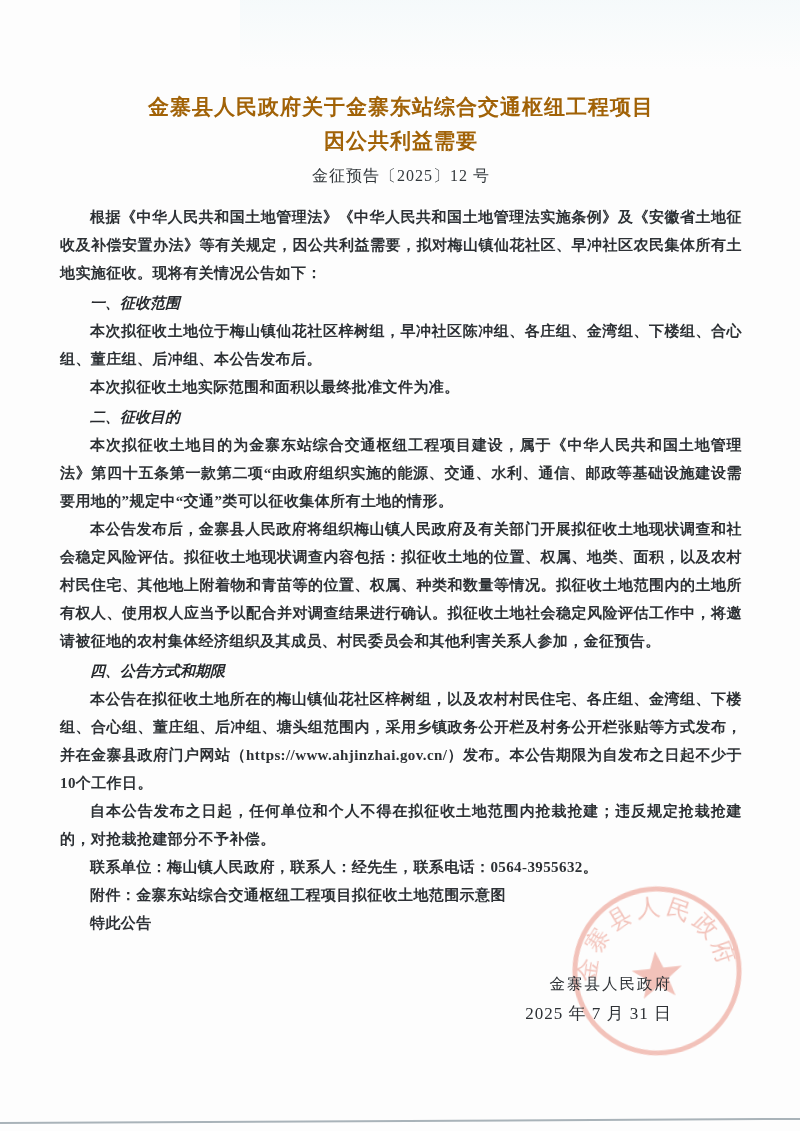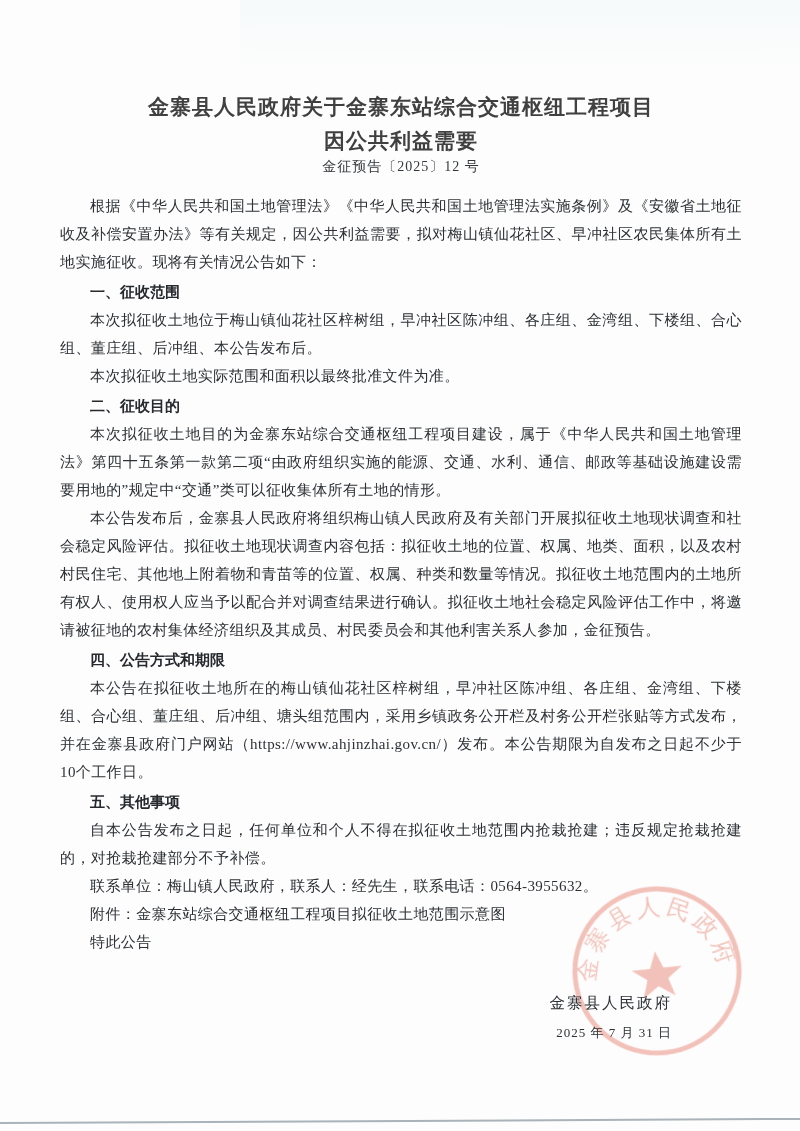--- a/index.html
+++ b/index.html
@@ -16,62 +16,65 @@
   .content{
     position:absolute;
     left:60px;top:90px;width:682px;
   }
   .title{
     font-family:"Liberation Sans","DejaVu Sans",sans-serif;
     font-weight:bold;
     font-size:21px;
     line-height:34px;
     text-align:center;
-    color:#404040;
+    color:#a16207;
     letter-spacing:1px;
     margin:0;
   }
   .doc-number{
-    font-size:14px;
+    font-size:16px;
     text-align:center;
+    margin-top:8px;
     letter-spacing:1px;
     color:#33383c;
   }
   .body-text{margin-top:16px;}
   .para{
     margin:0;
     font-size:15px;
     line-height:28px;
     text-align:justify;
     text-indent:2em;
     letter-spacing:0.4px;
+    font-weight:bold;
   }
   .sec-heading{
     margin:2px 0 0 0;
     font-family:"Liberation Sans","DejaVu Sans",sans-serif;
     font-weight:bold;
     font-size:15px;
     line-height:28px;
     text-indent:2em;
     color:#26292d;
+    font-style:italic;
   }
   .signature{
     margin-top:32px;
     text-align:right;
     padding-right:70px;
     position:relative;
     z-index:2;
   }
   .signature .issuer{
     font-size:15.5px;
     line-height:30px;
     letter-spacing:2px;
   }
   .signature .date{
-    font-size:13px;
+    font-size:17px;
     line-height:30px;
     letter-spacing:1px;
   }
   .seal{
     position:absolute;
     left:568px;top:882px;
     width:178px;height:178px;
     opacity:0.32;
     filter:blur(0.4px);
     transform:rotate(-6deg);
@@ -114,23 +117,22 @@
       <h2 class="sec-heading">一、征收范围</h2>
       <p class="para">本次拟征收土地位于梅山镇仙花社区梓树组，早冲社区陈冲组、各庄组、金湾组、下楼组、合心组、董庄组、后冲组、本公告发布后。</p>
       <p class="para">本次拟征收土地实际范围和面积以最终批准文件为准。</p>
 
       <h2 class="sec-heading">二、征收目的</h2>
       <p class="para">本次拟征收土地目的为金寨东站综合交通枢纽工程项目建设，属于《中华人民共和国土地管理法》第四十五条第一款第二项“由政府组织实施的能源、交通、水利、通信、邮政等基础设施建设需要用地的”规定中“交通”类可以征收集体所有土地的情形。</p>
 
       <p class="para">本公告发布后，金寨县人民政府将组织梅山镇人民政府及有关部门开展拟征收土地现状调查和社会稳定风险评估。拟征收土地现状调查内容包括：拟征收土地的位置、权属、地类、面积，以及农村村民住宅、其他地上附着物和青苗等的位置、权属、种类和数量等情况。拟征收土地范围内的土地所有权人、使用权人应当予以配合并对调查结果进行确认。拟征收土地社会稳定风险评估工作中，将邀请被征地的农村集体经济组织及其成员、村民委员会和其他利害关系人参加，金征预告。</p>
 
       <h2 class="sec-heading">四、公告方式和期限</h2>
-      <p class="para">本公告在拟征收土地所在的梅山镇仙花社区梓树组，早冲社区陈冲组、各庄组、金湾组、下楼组、合心组、董庄组、后冲组、塘头组范围内，采用乡镇政务公开栏及村务公开栏张贴等方式发布，并在金寨县政府门户网站（https://www.ahjinzhai.gov.cn/）发布。本公告期限为自发布之日起不少于10个工作日。</p>
+      <p class="para">本公告在拟征收土地所在的梅山镇仙花社区梓树组，以及农村村民住宅、各庄组、金湾组、下楼组、合心组、董庄组、后冲组、塘头组范围内，采用乡镇政务公开栏及村务公开栏张贴等方式发布，并在金寨县政府门户网站（https://www.ahjinzhai.gov.cn/）发布。本公告期限为自发布之日起不少于10个工作日。</p>
 
-      <h2 class="sec-heading">五、其他事项</h2>
       <p class="para">自本公告发布之日起，任何单位和个人不得在拟征收土地范围内抢栽抢建；违反规定抢栽抢建的，对抢栽抢建部分不予补偿。</p>
       <p class="para">联系单位：梅山镇人民政府，联系人：经先生，联系电话：0564-3955632。</p>
       <p class="para">附件：金寨东站综合交通枢纽工程项目拟征收土地范围示意图</p>
       <p class="para">特此公告</p>
 
       <div class="signature">
         <div class="issuer">金寨县人民政府</div>
         <div class="date">2025 年 7 月 31 日</div>
       </div>
 

